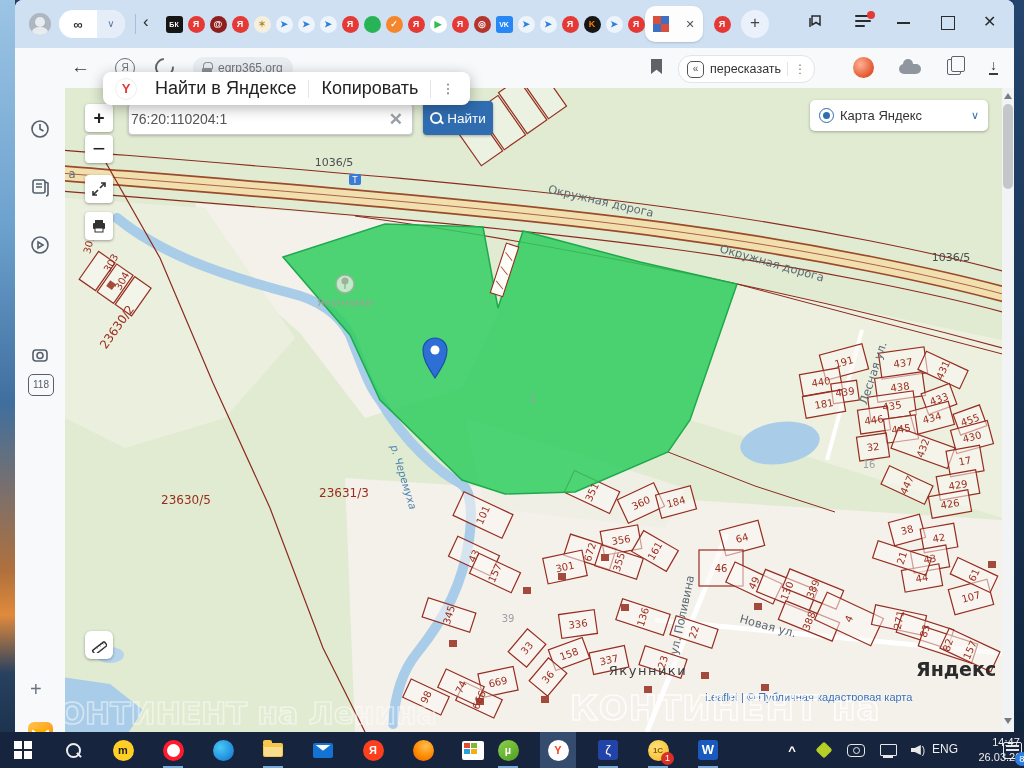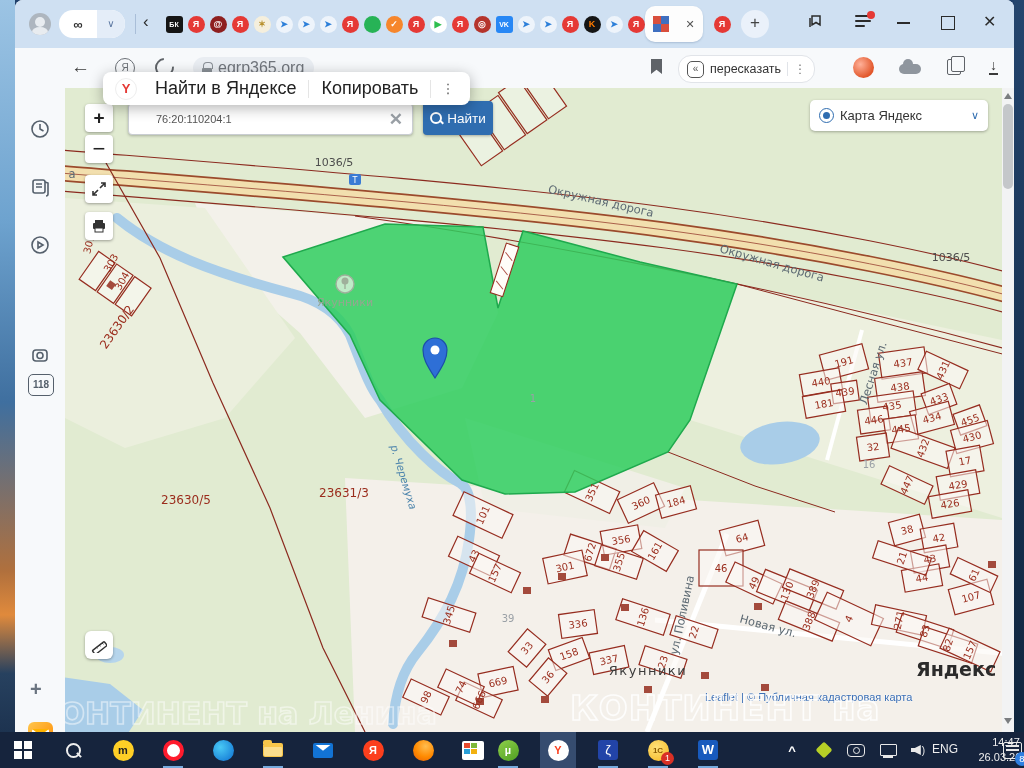--- a/index.html
+++ b/index.html
@@ -45,39 +45,39 @@
   #win-max{left:926px;top:16px;width:12px;height:12px;border:1.6px solid #2b2b2b;}
   #win-close{left:968px;top:12px;font-size:16px;color:#2b2b2b;}
   
   #toolbar{left:0;top:48px;width:100%;height:40px;background:#f7f9fb;}
   #nav-back{left:56px;top:8px;font-size:19px;color:#3a3a3a;}
   .ring{width:18px;height:18px;border:1.6px solid #6b7076;border-radius:50%;text-align:center;
      font-size:10px;line-height:17px;color:#6b7076;}
   #svc-ic{left:100px;top:10px;}
   #reload-ic{left:140px;top:10px;width:15px;height:15px;border:2px solid #5f6368;border-radius:50%;border-top-color:transparent;transform:rotate(40deg);}
   #urlpill{left:178px;top:9px;height:22px;padding:0 10px;background:#e9edf2;border-radius:11px;
-     display:flex;align-items:center;gap:5px;color:#70757c;font-size:16px;}
+     display:flex;align-items:center;gap:5px;color:#70757c;font-size:12px;}
   .lock{width:8px;height:6px;border:1.4px solid #8a9097;border-bottom:none;border-radius:4px 4px 0 0;margin-top:-6px;}
   .lock:after{content:"";display:block;width:10px;height:7px;background:#8a9097;border-radius:1px;margin:5px 0 0 -2.4px;}
   #ptitle{left:322px;top:12px;font-size:13.5px;color:#2e2e2e;max-width:300px;white-space:nowrap;overflow:hidden;text-overflow:ellipsis;}
   #flag-ic{left:636px;top:11px;width:11px;height:15px;background:#5f6368;
      clip-path:polygon(0 0,100% 0,100% 100%,50% 72%,0 100%);}
   #retell{left:663px;top:7px;height:26px;padding:0 8px;border:1px solid #e1e4e9;border-radius:13px;background:#fff;
      display:flex;align-items:center;gap:6px;font-size:12.5px;color:#333;}
   #retell .q{width:15px;height:15px;border:1.3px solid #555;border-radius:5px;font-size:10px;line-height:13px;text-align:center;color:#555;}
   #retell .sep{width:1px;height:14px;background:#e1e4e9;}
   #retell .dots{color:#777;font-size:12px;}
   #alice-ic{left:838px;top:9px;width:21px;height:21px;border-radius:50%;background:radial-gradient(circle at 35% 35%,#ffb199,#e2572b 70%);}
   #cloud-ic{left:884px;top:16px;width:22px;height:10px;background:#8f969e;border-radius:6px;}
   #cloud-ic:before{content:"";position:absolute;left:4px;top:-5px;width:10px;height:10px;border-radius:50%;background:#8f969e;}
   #pages-ic{left:932px;top:11px;width:12px;height:14px;border:1.6px solid #5f6368;border-radius:2px;background:#f7f9fb;}
   #pages-ic:before{content:"";position:absolute;left:3px;top:-4px;width:12px;height:14px;border:1.6px solid #5f6368;border-radius:2px;background:#f7f9fb;}
   #dl-ic{left:974px;top:10px;font-size:14px;color:#3a3a3a;border-bottom:2px solid #3a3a3a;line-height:15px;padding:0 1px;}
   
-  #bsidebar{left:0;top:88px;width:50px;height:644px;background:#f7f9fb;font-weight:bold;}
+  #bsidebar{left:0;top:88px;width:50px;height:644px;background:#f7f9fb;}
   .sico{left:14px;width:22px;height:22px;color:#55606c;}
   .sico svg{width:22px;height:22px;stroke:#55606c;fill:none;stroke-width:1.6;}
   #tabcount{left:13px;top:286px;width:24px;height:20px;border:1.6px solid #55606c;border-radius:5px;
      font-size:10px;text-align:center;line-height:19px;color:#55606c;}
   #side-plus{left:15px;top:590px;font-size:20px;color:#6a7480;}
   #mail-ic{left:13px;top:634px;width:25px;height:25px;border-radius:6px;background:linear-gradient(135deg,#ffc64d,#ff8a00);}
   #mail-ic:before{content:"";position:absolute;left:4px;top:7px;width:17px;height:11px;background:#fff;border-radius:2px;}
   #mail-ic:after{content:"";position:absolute;left:4px;top:7px;width:17px;height:11px;
      clip-path:polygon(0 0,100% 0,50% 60%);background:#ffb300;}
   #side-div{left:12px;top:668px;width:26px;height:1px;background:#d7dde4;}
@@ -97,21 +97,21 @@
   .pk{color:#94a690;font-size:11px;}
   .pl{color:#3c3c3c;font-size:13px;letter-spacing:1.5px;}
   .mbtn{background:#fff;border-radius:4px;box-shadow:0 1px 3px rgba(0,0,0,.35);display:flex;
      align-items:center;justify-content:center;color:#222;}
   #zoomin{left:20px;top:16px;width:28px;height:28px;font-size:19px;font-weight:bold;}
   #zoomout{left:20px;top:47px;width:28px;height:28px;font-size:22px;}
   #expandbtn{left:20px;top:87px;width:28px;height:28px;}
   #printbtn{left:20px;top:124px;width:28px;height:28px;}
   #searchbox{left:63px;top:15px;width:283px;height:30px;background:#fff;border:1px solid #c9cdd2;border-radius:4px;
      display:flex;align-items:center;box-shadow:0 1px 3px rgba(0,0,0,.25);}
-  #searchbox input{border:none;outline:none;flex:1;font-size:11px;color:#555;padding:0 27px;background:transparent;
+  #searchbox input{border:none;outline:none;flex:1;font-size:14px;color:#555;padding:0 2px;background:transparent;
      font-family:"Liberation Sans",sans-serif;}
   #searchclear{color:#9aa0a6;font-size:17px;font-weight:bold;padding:0 9px;}
   #findbtn{left:358px;top:13px;width:70px;height:34px;background:#2f6db0;border-radius:4px;color:#fff;
      font-size:13.5px;display:flex;align-items:center;justify-content:center;gap:5px;box-shadow:0 1px 3px rgba(0,0,0,.3);}
   .mag{width:8px;height:8px;border:2px solid #fff;border-radius:50%;position:relative;}
   .mag:after{content:"";position:absolute;left:7px;top:7px;width:5px;height:2px;background:#fff;transform:rotate(45deg);}
   #layersel{left:745px;top:12px;width:160px;height:31px;background:#fff;border-radius:5px;
      box-shadow:0 1px 3px rgba(0,0,0,.3);display:flex;align-items:center;gap:6px;padding:0 9px;font-size:13px;color:#333;}
   .radio{width:13px;height:13px;border:1.6px solid #2f6db0;border-radius:50%;display:flex;align-items:center;justify-content:center;}
   .radio b{width:7px;height:7px;border-radius:50%;background:#2f6db0;}

